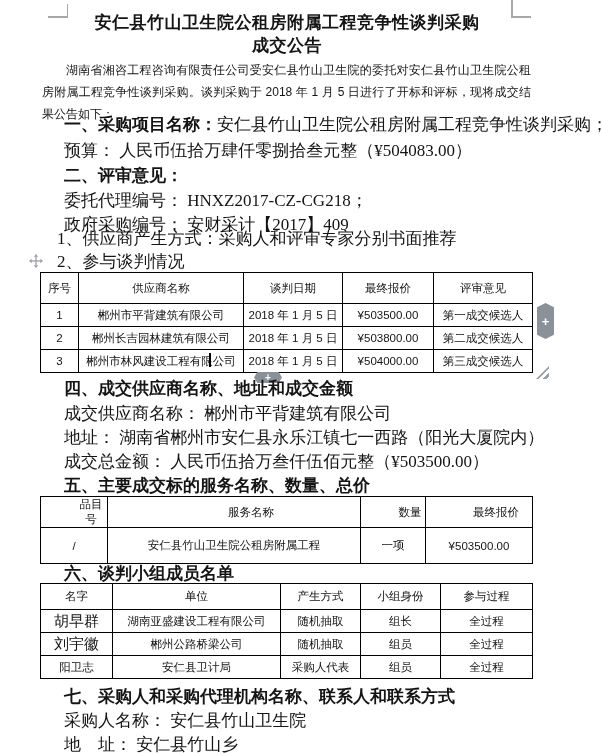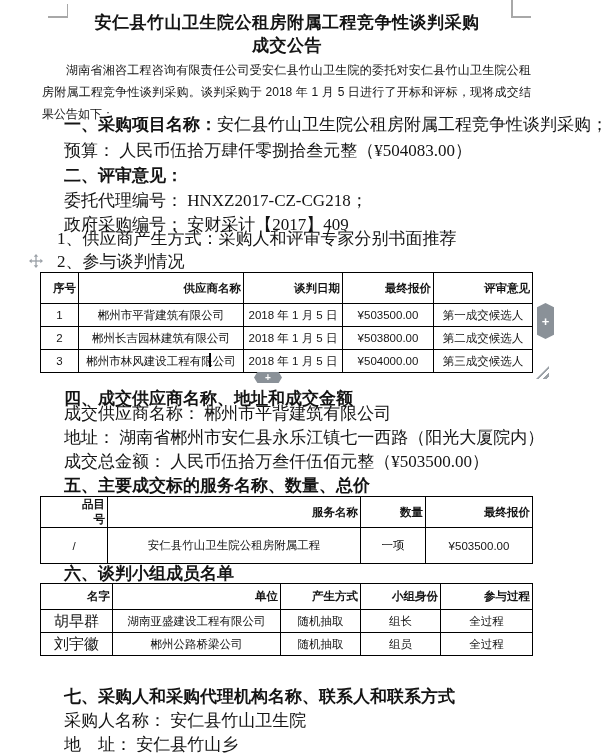--- a/index.html
+++ b/index.html
@@ -15,21 +15,21 @@
   }
   .intro{
     position:absolute;top:59px;left:42px;width:489px;
     font-size:12px;line-height:22px;text-align:justify;text-indent:2em;
   }
   .p{position:absolute;font-size:17px;white-space:nowrap;line-height:14px;font-family:Liberation Serif, serif;}
   .b{font-weight:bold;}
   table{border-collapse:collapse;table-layout:fixed;position:absolute;left:40px;width:492px;background:#fff;}
   th,td{border:1px solid #000;text-align:center;vertical-align:middle;
         font-size:11.5px;padding:0 2px;overflow:hidden;}
-  th{font-weight:bold;text-align:right;}
+  th{font-weight:normal;}
   .t1{top:272px;}
   .t1 th{height:30px;}
   .t1 td{height:22px;}
   .t2{top:496px;}
   .t2 th{height:22px;padding-left:36px;}
   .t2 td{height:35px;}
   .t3{top:583px;}
   .t3 th{height:25px;}
   .t3 td{height:22px;}
   .name-lg{font-size:15px;}
@@ -131,21 +131,21 @@
 </div>
 <div class="btn-plus btn-add-col">
     <span>+</span>
   </div>
 <div class="btn-plus btn-add-row">
     <span>+</span>
   </div>
 <div class="handle-resize"></div>
 <div class="caret"></div>
 
-<div class="p b" style="left:64px;top:382px;margin-top:10px;">四、成交供应商名称、地址和成交金额</div>
+<div class="p b" style="left:64px;top:382px;">四、成交供应商名称、地址和成交金额</div>
 <div class="p" style="left:64px;top:407px;">成交供应商名称： 郴州市平背建筑有限公司</div>
 <div class="p" style="left:64px;top:431px;">地址： 湖南省郴州市安仁县永乐江镇七一西路（阳光大厦院内）</div>
 <div class="p" style="left:64px;top:455px;">成交总金额： 人民币伍拾万叁仟伍佰元整（¥503500.00）</div>
 
 <div class="p b" style="left:64px;top:479px;">五、主要成交标的服务名称、数量、总价</div>
 
 <table class="t2">
   <colgroup>
       <col style="width:67px">
       <col style="width:253px">
@@ -193,18 +193,25 @@
     <td>组长</td>
     <td>全过程</td>
   </tr>
   <tr>
     <td class="name-lg">刘宇徽</td>
     <td>郴州公路桥梁公司</td>
     <td>随机抽取</td>
     <td>组员</td>
     <td>全过程</td>
   </tr>
+  <tr>
+    <td>阳卫志</td>
+    <td>安仁县卫计局</td>
+    <td>采购人代表</td>
+    <td>组员</td>
+    <td>全过程</td>
+  </tr>
 </tbody>
   </table>
 
 <div class="p b" style="left:64px;top:690px;">七、采购人和采购代理机构名称、联系人和联系方式</div>
 <div class="p" style="left:64px;top:714px;">采购人名称： 安仁县竹山卫生院</div>
 <div class="p" style="left:64px;top:738px;">地　址： 安仁县竹山乡</div>
 
 </body></html>

